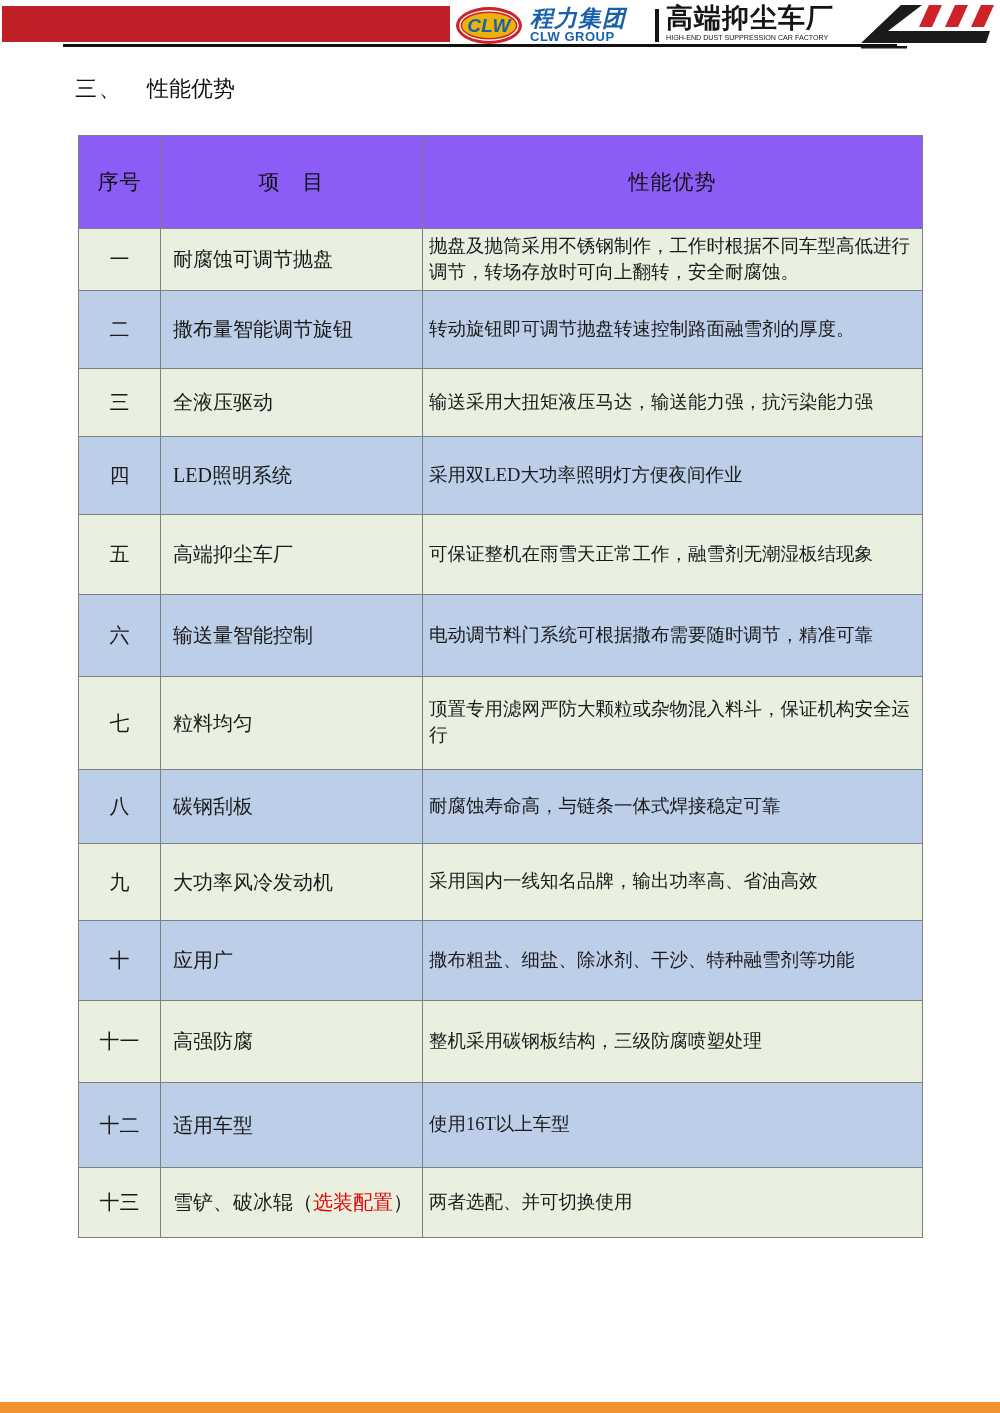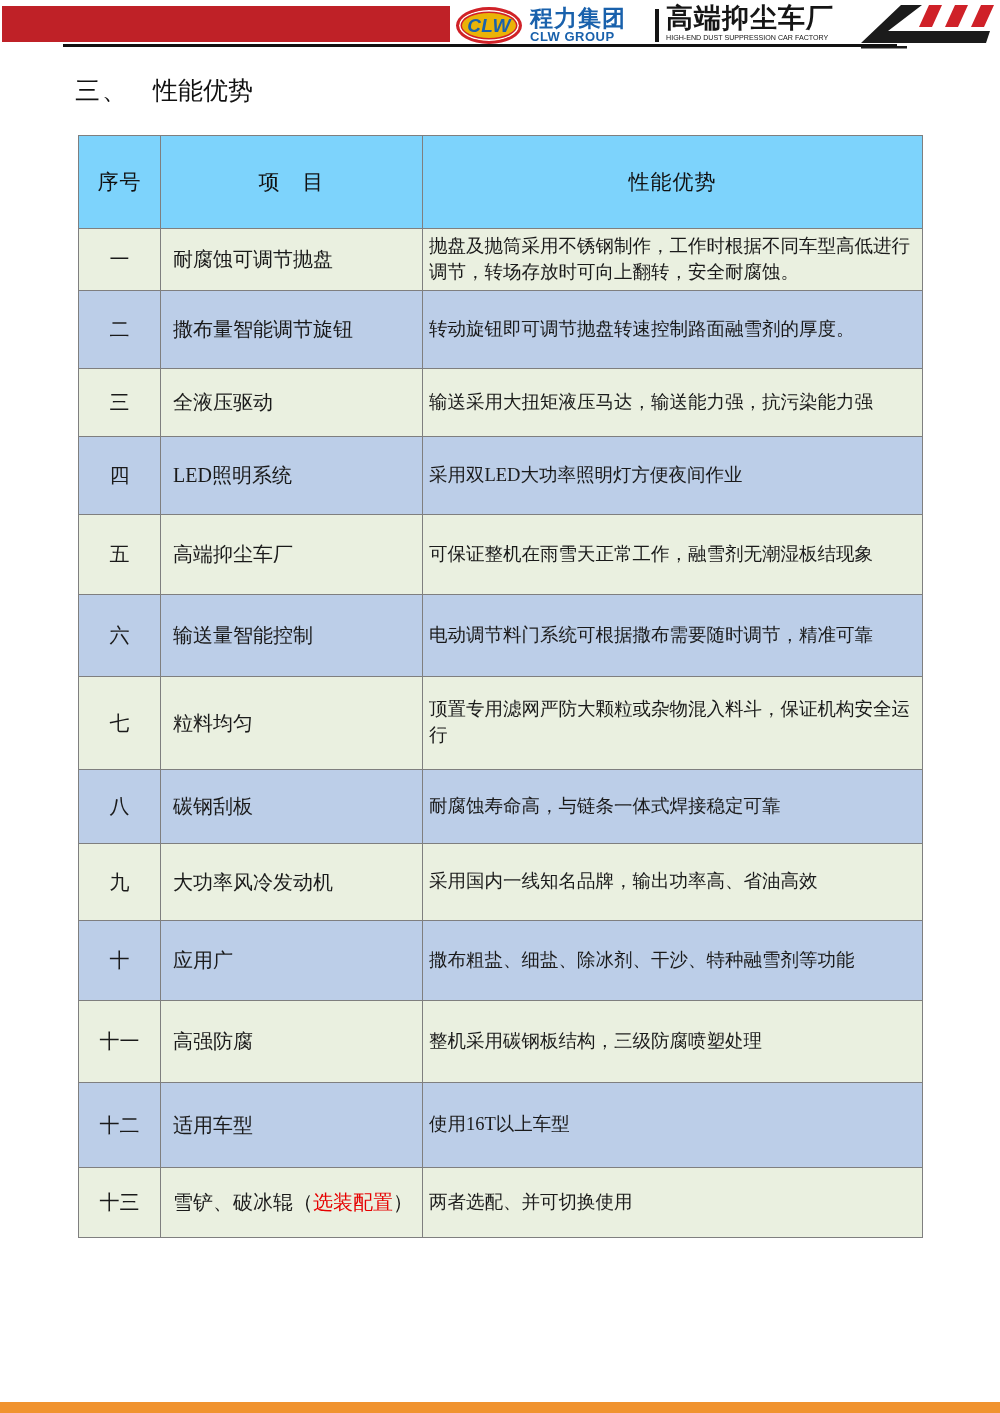--- a/index.html
+++ b/index.html
@@ -15,42 +15,42 @@
     position:absolute; left:456px; top:7px; width:66px; height:37px;
     border:3.5px solid #d02128; border-radius:50%; background:#eab308;
     display:flex; align-items:center; justify-content:center;
     box-shadow: inset 0 0 0 1.5px #ffffff, inset 0 0 0 3px #d02128;
   }
   .clw-ellipse span {
     font-family:"Liberation Sans","DejaVu Sans",sans-serif;
     font-weight:bold; font-style:italic; font-size:19px; color:#1961ac; letter-spacing:0.5px;
   }
   .brand-block { position:absolute; left:530px; top:6px; width:125px; }
-  .brand-cn { font-family:"Liberation Sans","DejaVu Sans",sans-serif; font-weight:bold; font-size:23px; line-height:24px; color:#1961ac; letter-spacing:1px; white-space:nowrap; }
+  .brand-cn { font-family:"Liberation Sans","DejaVu Sans",sans-serif; font-weight:bold; font-size:23px; line-height:24px; color:#1961ac; letter-spacing:1px; white-space:nowrap;font-style:italic; }
   .brand-en { font-family:"Liberation Sans","DejaVu Sans",sans-serif; font-weight:bold; font-size:13px; line-height:13px; color:#1961ac; letter-spacing:0.5px; white-space:nowrap; }
   .vsep { position:absolute; left:655px; top:9px; width:4px; height:33px; background:#151515; }
   .factory-block { position:absolute; left:666px; top:4px; width:200px; }
   .factory-cn { font-weight:bold; font-size:27px; line-height:29px; color:#151515; letter-spacing:1px; white-space:nowrap;
                 font-family:"Liberation Sans","DejaVu Sans",sans-serif; }
   .factory-en { font-family:"Liberation Sans","DejaVu Sans",sans-serif; font-size:7.5px; line-height:9px; color:#151515; white-space:nowrap; transform:scale(0.95); transform-origin:left; }
   .swoosh { position:absolute; left:843px; top:3px; }
   .header-line { position:absolute; left:63px; top:44px; width:834px; height:3px; background:#111; }
   
-  .sec-title { position:absolute; left:75px; top:74px; font-size:25px; color:#111; }
+  .sec-title { position:absolute; left:75px; top:74px; font-size:22px; color:#111; }
   .sec-title .num { margin-right:24px; letter-spacing:2px; }
   
   table.perf {
     position:absolute; left:78px; top:135px; width:844px;
     border-collapse:collapse; table-layout:fixed;
   }
   table.perf td { border:1.5px solid #7f7f7f; vertical-align:middle; }
   col.c-num { width:82px; }
   col.c-item { width:262px; }
   col.c-desc { width:500px; }
-  tr.hdr { height:93px; background:#7dd3fc; }
+  tr.hdr { height:93px; background:#8b5cf6; }
   tr.hdr td { text-align:center; font-size:21px; color:#111; letter-spacing:1px; }
   td.num { text-align:center; font-size:20px; }
   td.item { padding-left:12px; font-size:20px; }
   td.desc { padding-left:6px; padding-right:8px; font-size:18.5px; line-height:1.38; }
   tr.g { background:#eaf0e0; }
   tr.b { background:#bccee8; }
   tr.r1 { height:62px; } tr.r2 { height:78px; } tr.r3 { height:68px; }
   tr.r4 { height:78px; } tr.r5 { height:80px; } tr.r6 { height:82px; }
   tr.r7 { height:93px; } tr.r8 { height:74px; } tr.r9 { height:77px; }
   tr.r10 { height:80px; } tr.r11 { height:82px; } tr.r12 { height:85px; }

